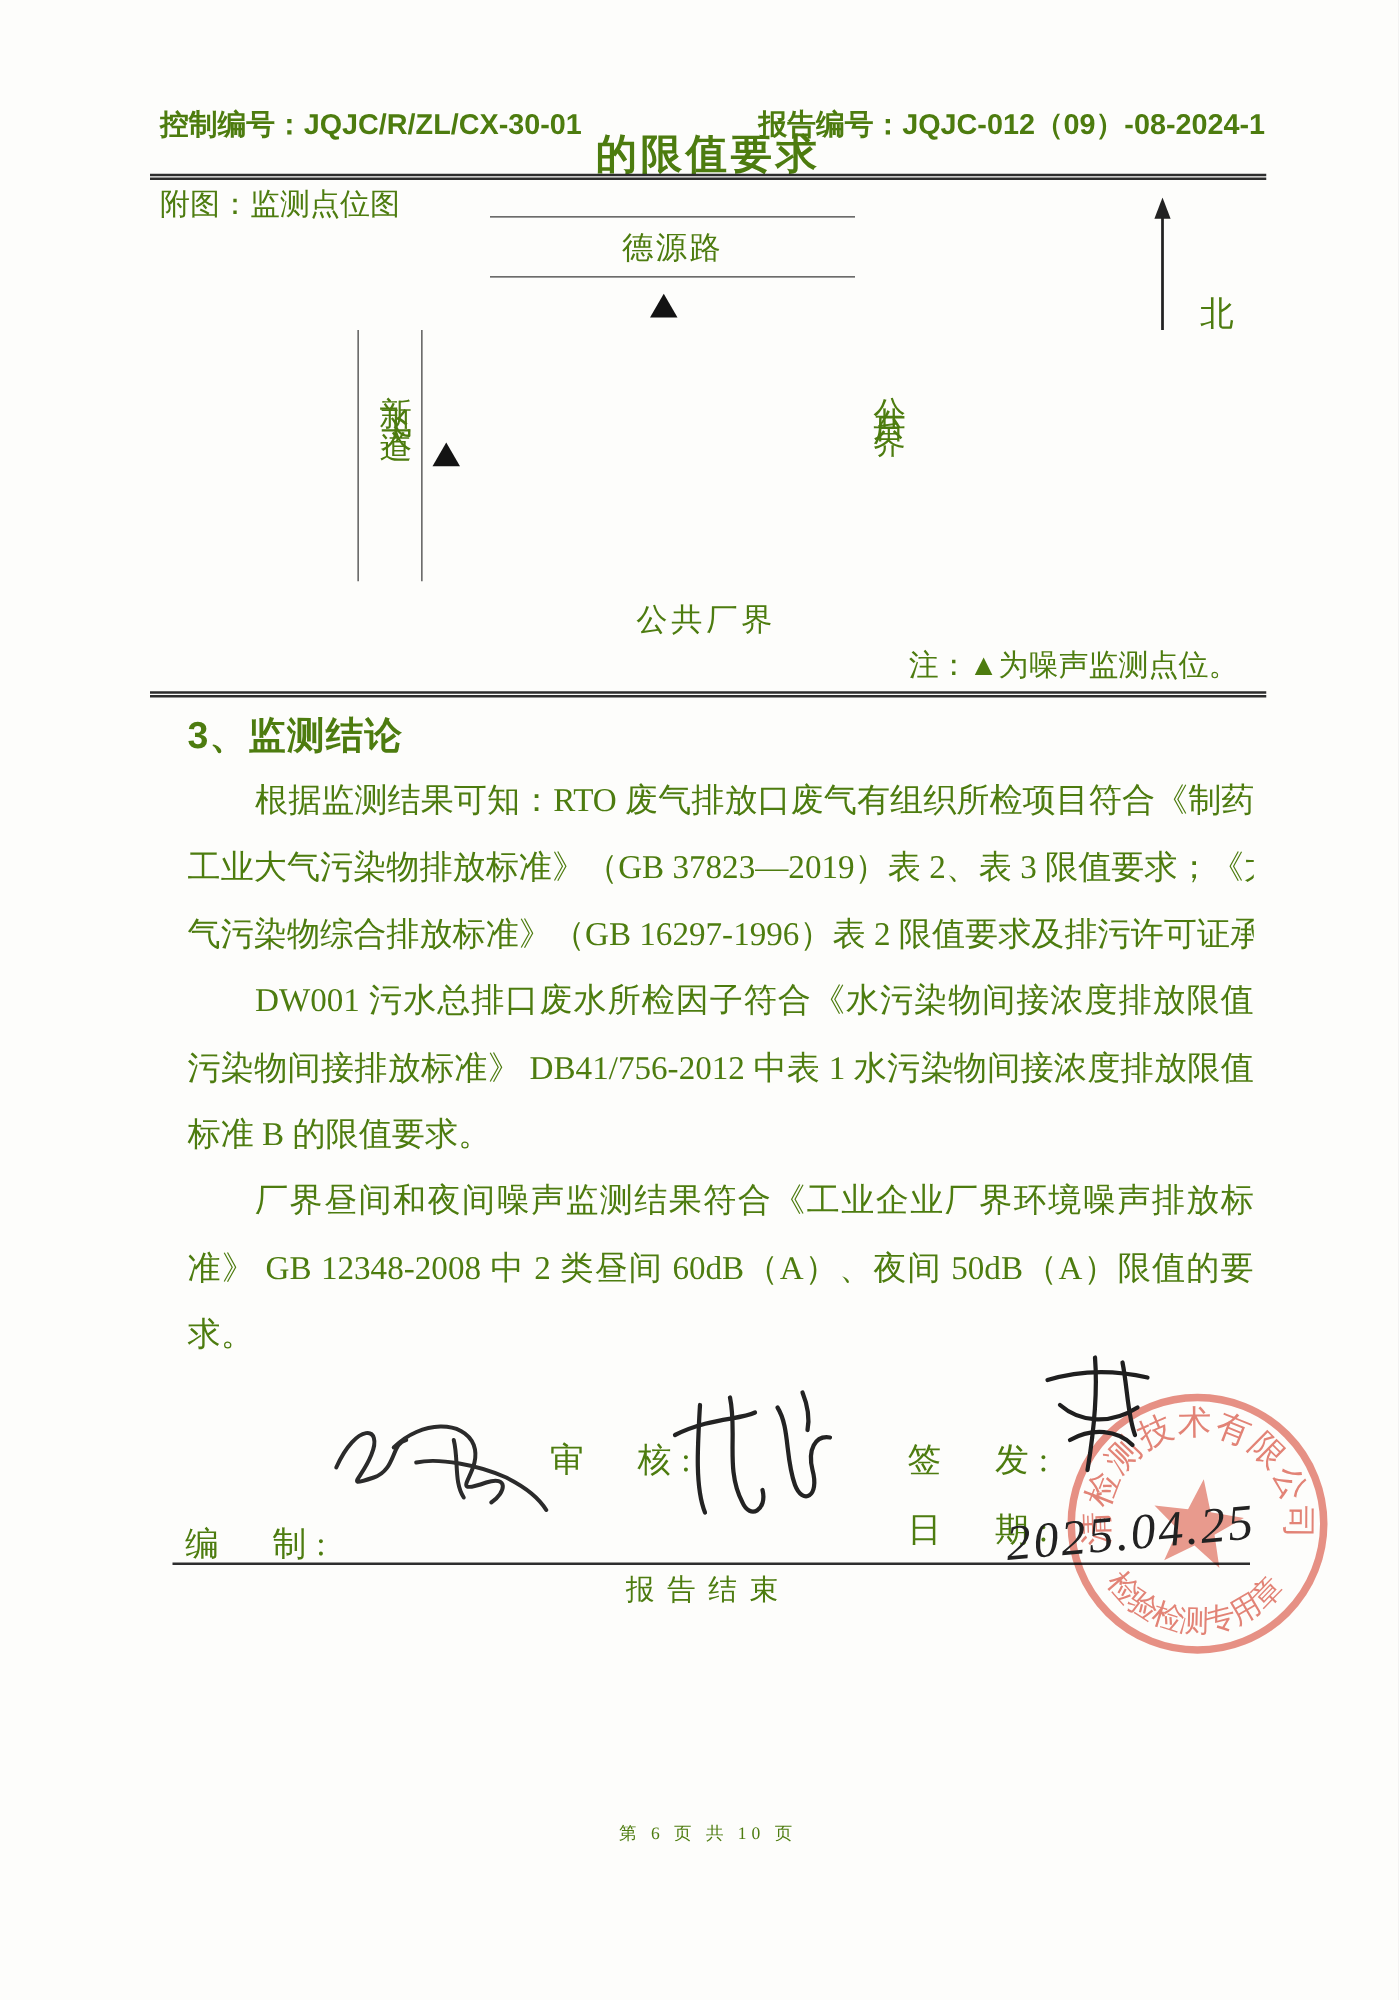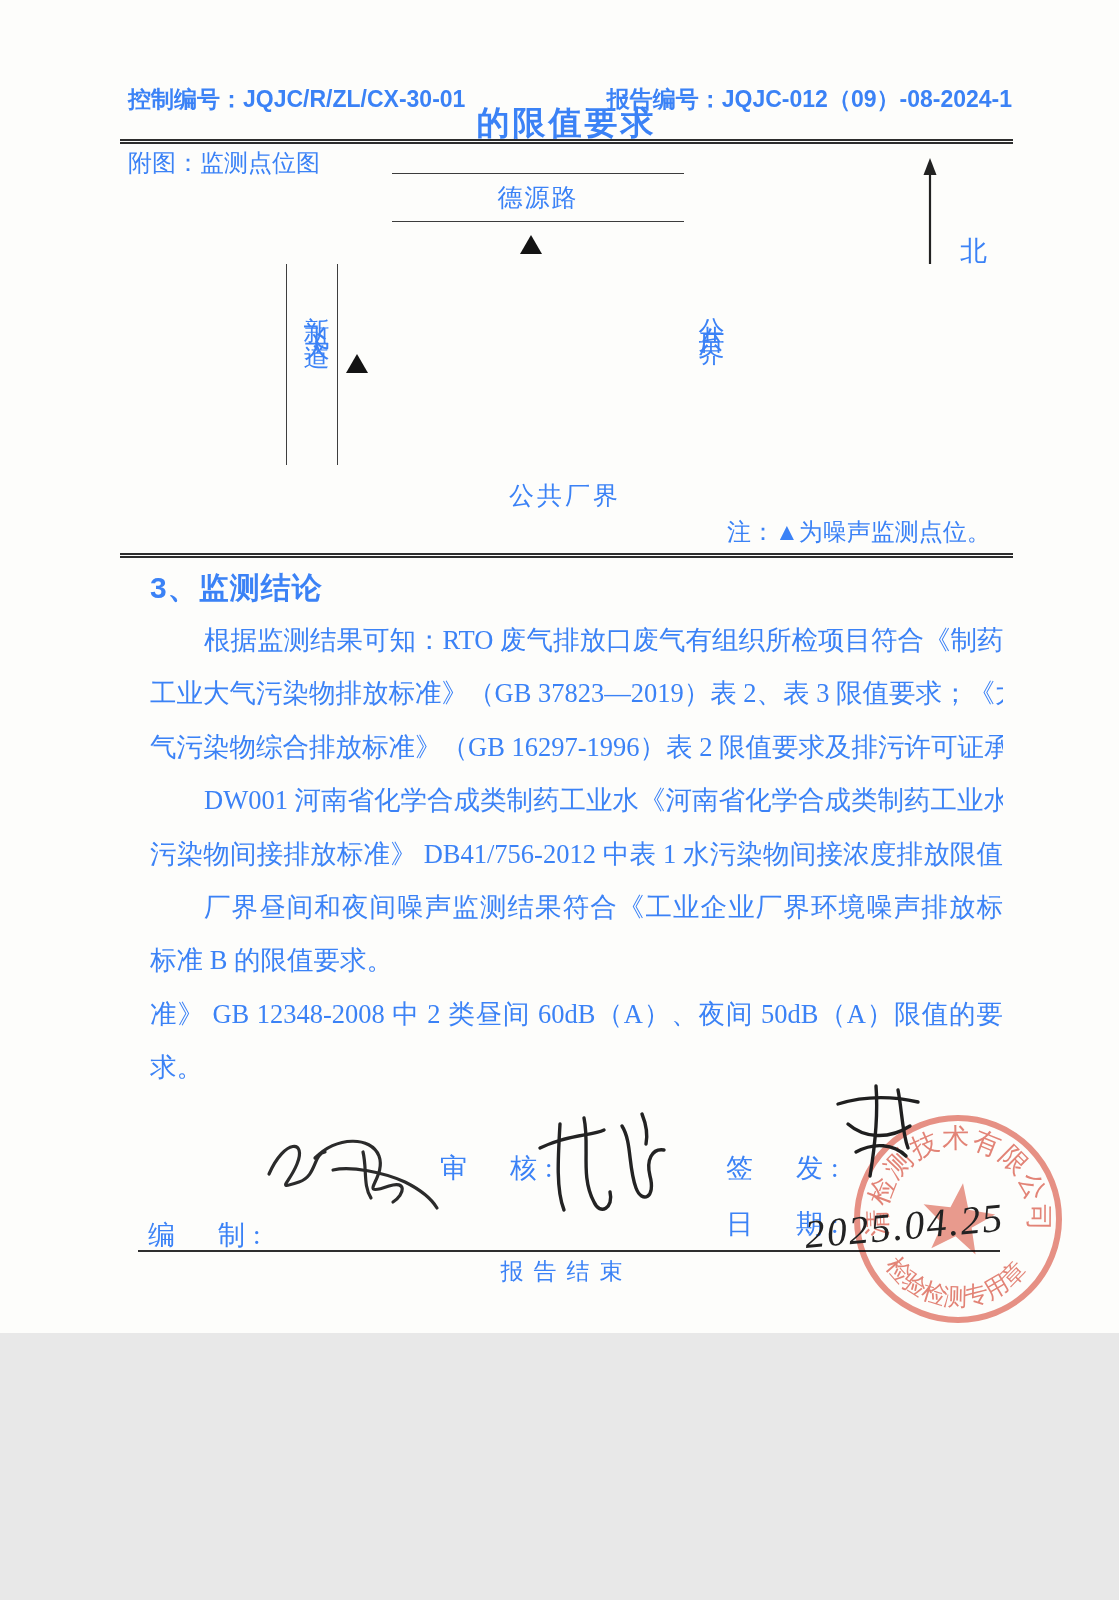--- a/index.html
+++ b/index.html
@@ -1,22 +1,22 @@
 <!DOCTYPE html>
 <html><head>
 <meta charset="utf-8">
 <style>
   html,body{margin:0;padding:0;background:#e8e8e8;}
   .page{
     position:relative;
-    width:1119px;height:1333px;
+    width:1119px;height:1600px;
     margin:0 auto;
     background:#fdfdfb;
     font-family:"Liberation Serif","DejaVu Serif",serif;
-    color:#3b82f6;
+    color:#4d7c0f;
     overflow:hidden;
   }
   .abs{position:absolute;}
   .sans{font-family:"Liberation Sans","DejaVu Sans",sans-serif;}
 
   
   .hdr-left{left:128px;top:84px;font-size:23px;font-weight:bold;}
   .hdr-right{right:107px;top:84px;font-size:23px;font-weight:bold;}
   .doc-title{left:120px;top:101px;width:893px;text-align:center;
     font-size:33px;font-weight:bold;letter-spacing:3px;}
@@ -111,24 +111,24 @@
 
   <div class="abs fig-note">注：▲为噪声监测点位。</div>
 
   <div class="abs rule-thick rule2"></div>
 
   <div class="abs sec-heading sans">3、监测结论</div>
   <div class="abs body-text">
     <div class="bline ind">根据监测结果可知：RTO 废气排放口废气有组织所检项目符合《制药</div>
     <div class="bline">工业大气污染物排放标准》（GB 37823—2019）表 2、表 3 限值要求；《大</div>
     <div class="bline">气污染物综合排放标准》（GB 16297-1996）表 2 限值要求及排污许可证承</div>
-    <div class="bline ind">DW001 河南省化学合成类制药工业水《河南省化学合成类制药工业水</div>
+    <div class="bline ind">DW001 污水总排口废水所检因子符合《水污染物间接浓度排放限值</div>
     <div class="bline">污染物间接排放标准》 DB41/756-2012 中表 1 水污染物间接浓度排放限值</div>
+    <div class="bline end">标准 B 的限值要求。</div>
     <div class="bline ind">厂界昼间和夜间噪声监测结果符合《工业企业厂界环境噪声排放标</div>
-    <div class="bline end">标准 B 的限值要求。</div>
     <div class="bline">准》 GB 12348-2008 中 2 类昼间 60dB（A）、夜间 50dB（A）限值的要</div>
     <div class="bline end">求。</div>
   </div>
 
   <div class="abs sig-label lab-prep">编　制:</div>
   <div class="abs sig-label lab-rev">审　核:</div>
   <div class="abs sig-label lab-iss">签　发:</div>
   <div class="abs sig-label lab-date">日　期:</div>
 
   <svg class="abs sig-svg" style="left:255px;top:1124px;" width="190" height="92">

